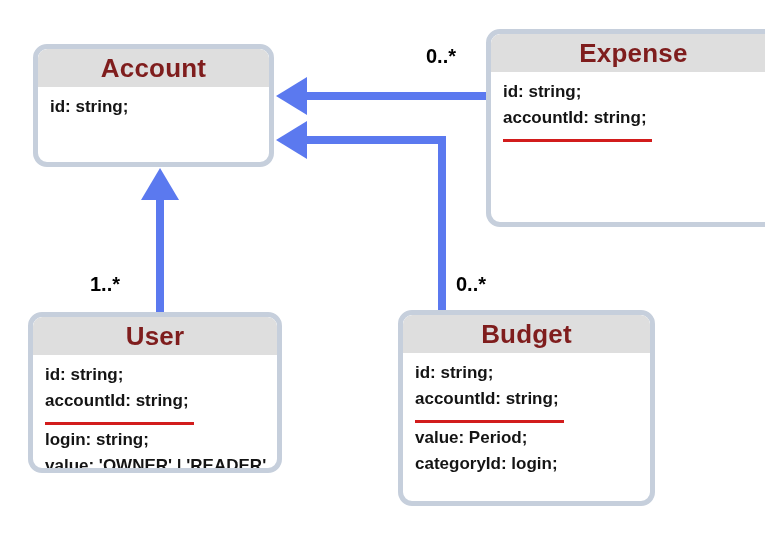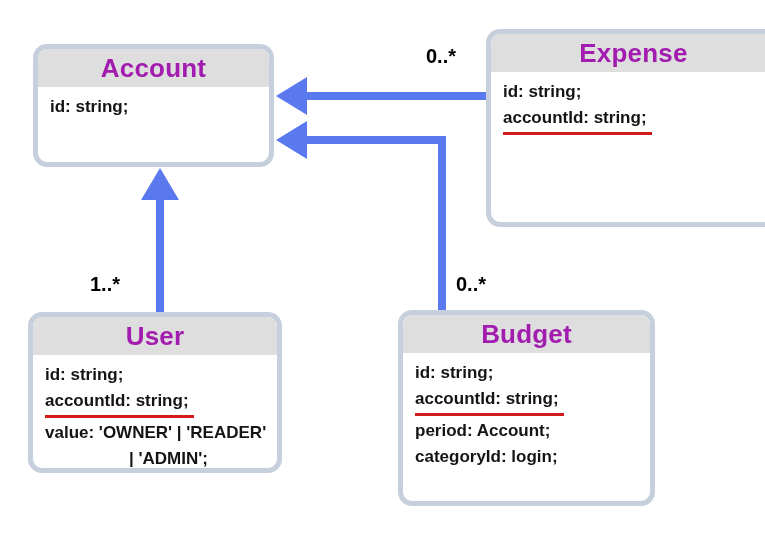--- a/index.html
+++ b/index.html
@@ -23,32 +23,32 @@
     background:#ffffff;
     overflow:hidden;
   }
   .card-header{
     background:var(--header);
     height:38px;
     display:flex;align-items:center;justify-content:center;
     border-top-left-radius:9px;border-top-right-radius:9px;
   }
   .card-title{
-    font-size:26px;font-weight:bold;color:#a21caf;letter-spacing:0.2px;
+    font-size:26px;font-weight:bold;color:#7f1d1d;letter-spacing:0.2px;
   }
   .card-body{
     padding:7px 12px 4px 12px;
   }
   .field{
     font-size:17px;font-weight:bold;line-height:26px;white-space:nowrap;
   }
   .field .ftext{display:inline-block;}
   .field .underlined{
     border-bottom:3px solid var(--red);
-    padding-bottom:1px;padding-right:5px;
+    padding-bottom:8px;padding-right:5px;
     margin-bottom:2px;
   }
   .field.indent2{margin-left:84px;}
 
   
   .hline{position:absolute;height:8px;background:var(--blue);}
   .vline{position:absolute;width:8px;background:var(--blue);}
   .arrow-left{
     position:absolute;width:0;height:0;
     border-top:19px solid transparent;
@@ -101,41 +101,44 @@
       <span class="card-title">User</span>
     </div>
     <div class="card-body">
       <div class="field">
         <span class="ftext">id: string;</span>
       </div>
       <div class="field">
         <span class="ftext underlined">accountId: string;</span>
       </div>
       <div class="field">
+        <span class="ftext">login: string;</span>
+      </div>
+      <div class="field">
         <span class="ftext">value: 'OWNER' | 'READER'</span>
       </div>
       <div class="field indent2">
         <span class="ftext">| 'ADMIN';</span>
       </div>
     </div>
   </div>
 
   <div class="card" style="left:398px;top:310px;width:257px;height:196px">
     <div class="card-header">
       <span class="card-title">Budget</span>
     </div>
     <div class="card-body">
       <div class="field">
         <span class="ftext">id: string;</span>
       </div>
       <div class="field">
         <span class="ftext underlined">accountId: string;</span>
       </div>
       <div class="field">
-        <span class="ftext">period: Account;</span>
+        <span class="ftext">value: Period;</span>
       </div>
       <div class="field">
         <span class="ftext">categoryId: login;</span>
       </div>
     </div>
   </div>
 
   <div class="hline" style="left:305px;top:92px;width:181px"></div>
   <div class="arrow-left" style="left:276px;top:77px"></div>
   <div class="mult" style="left:426px;top:45px">0..*</div>

